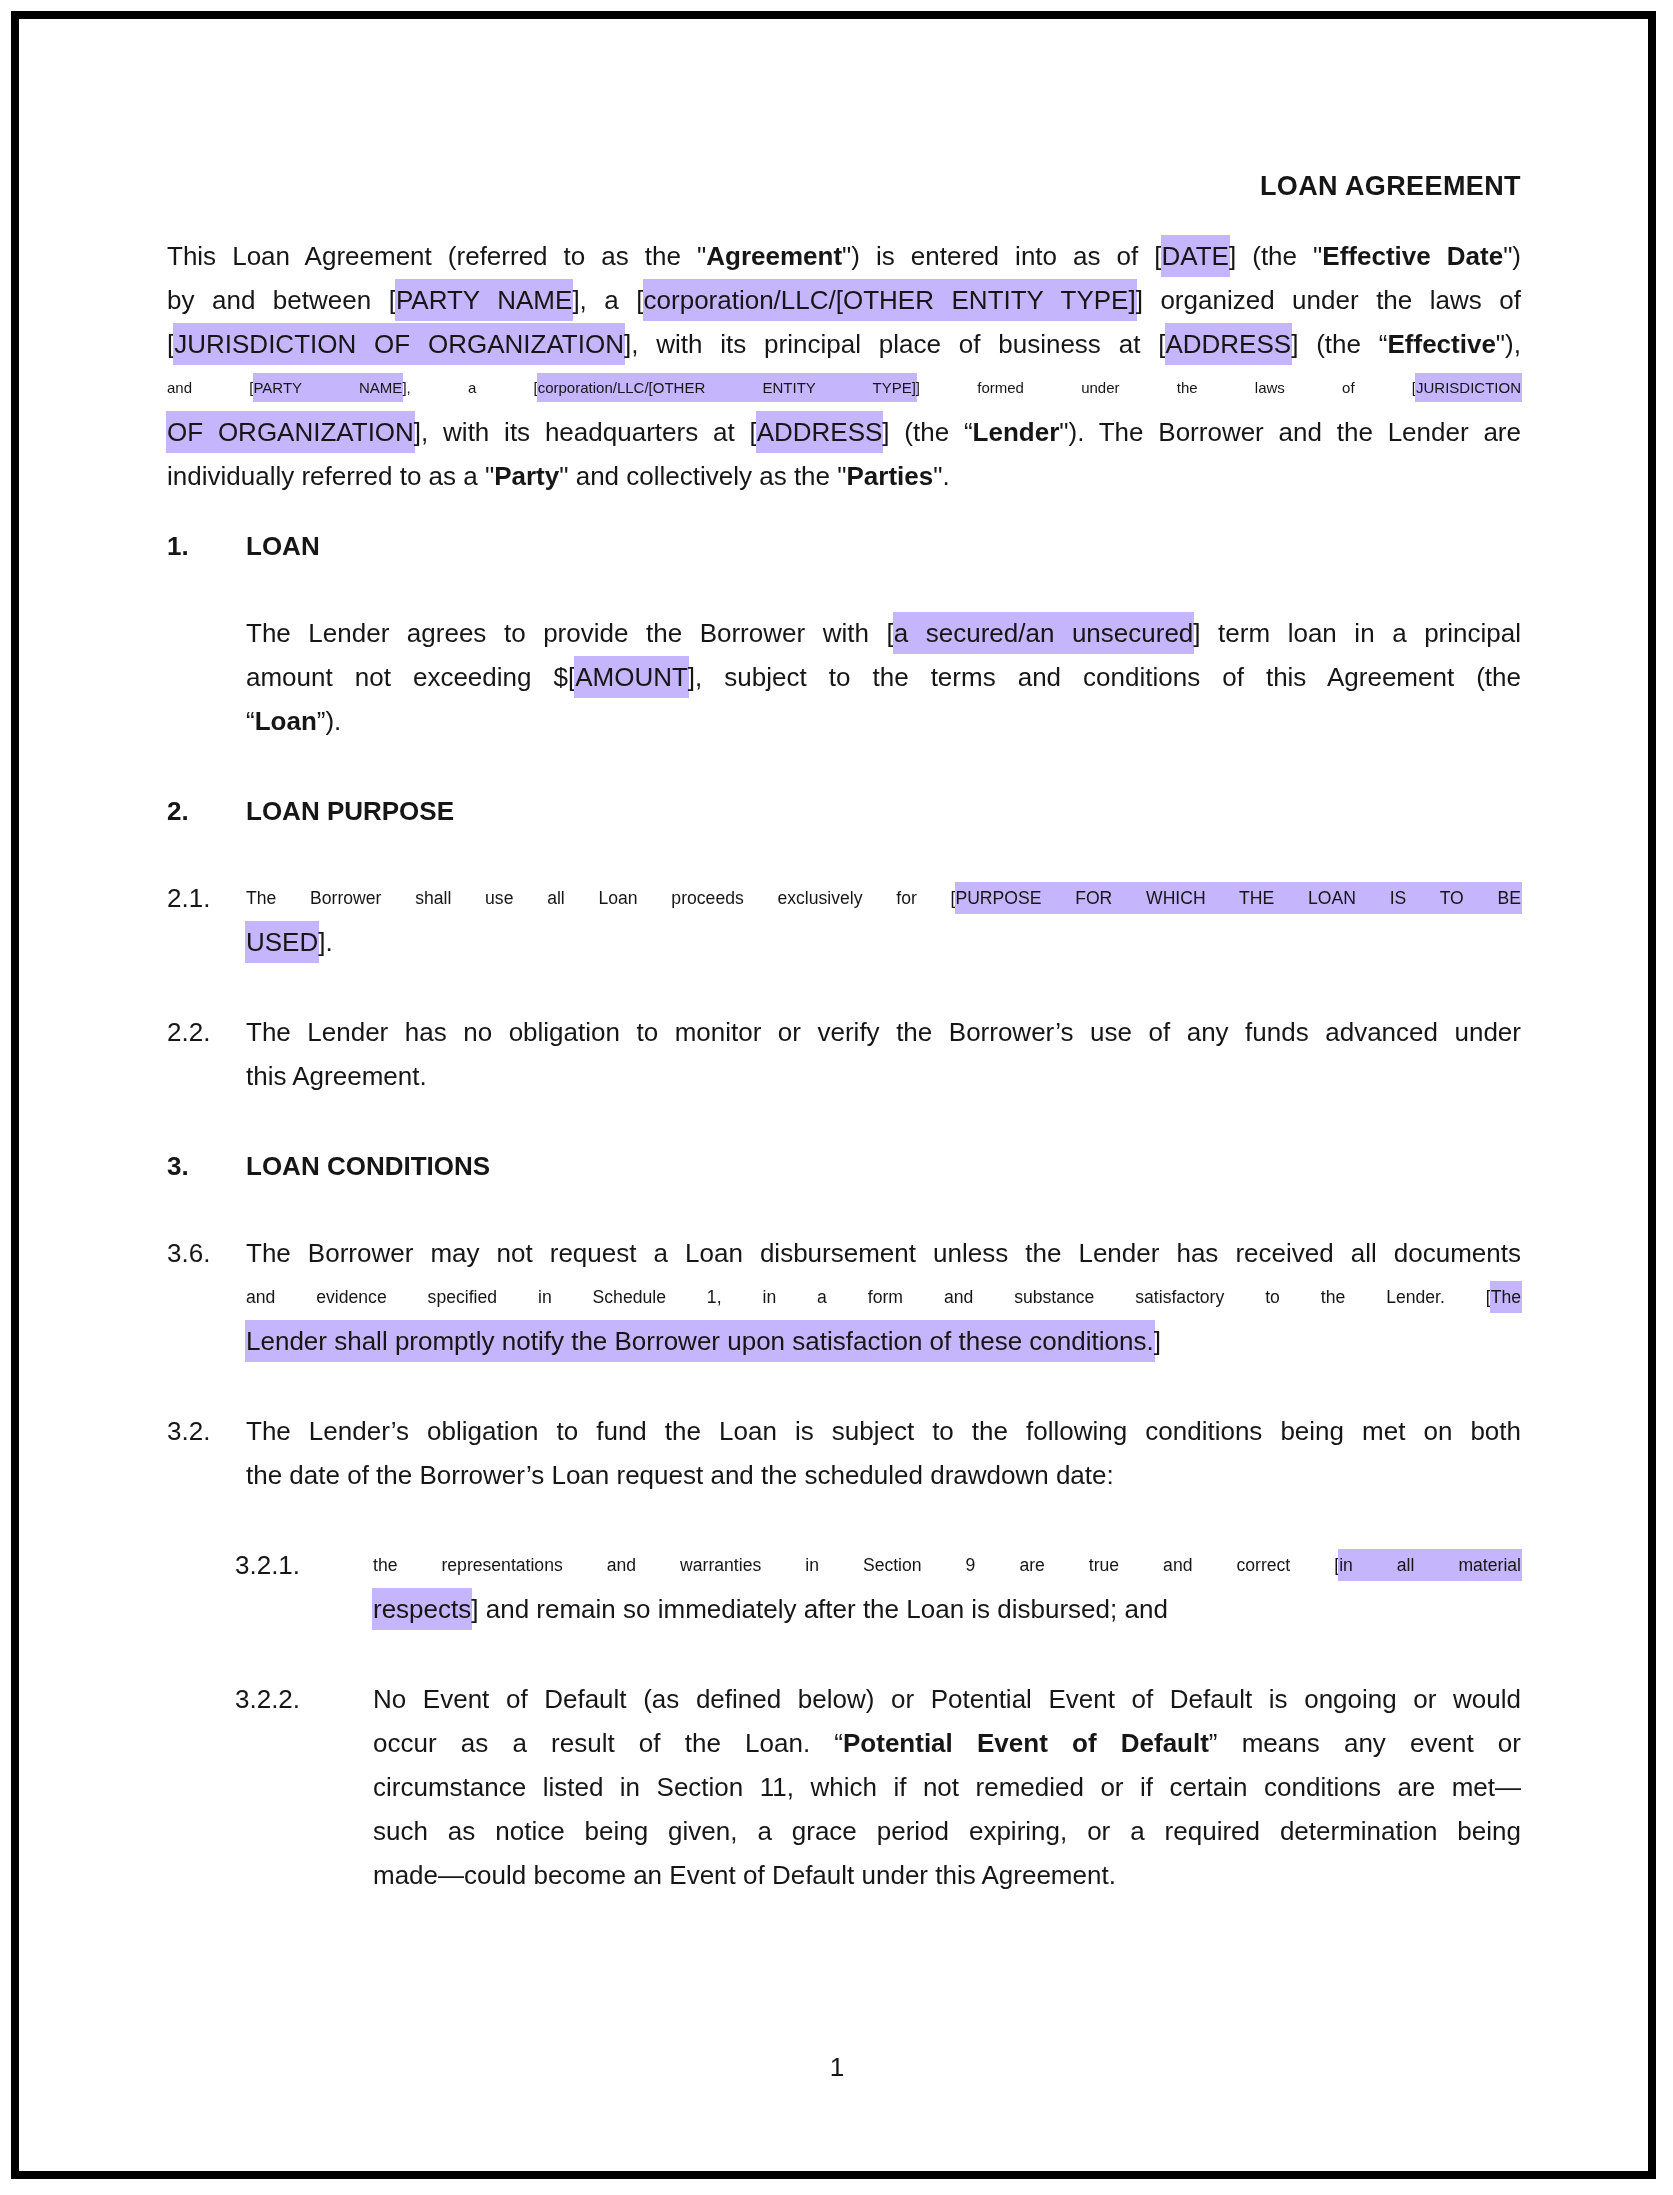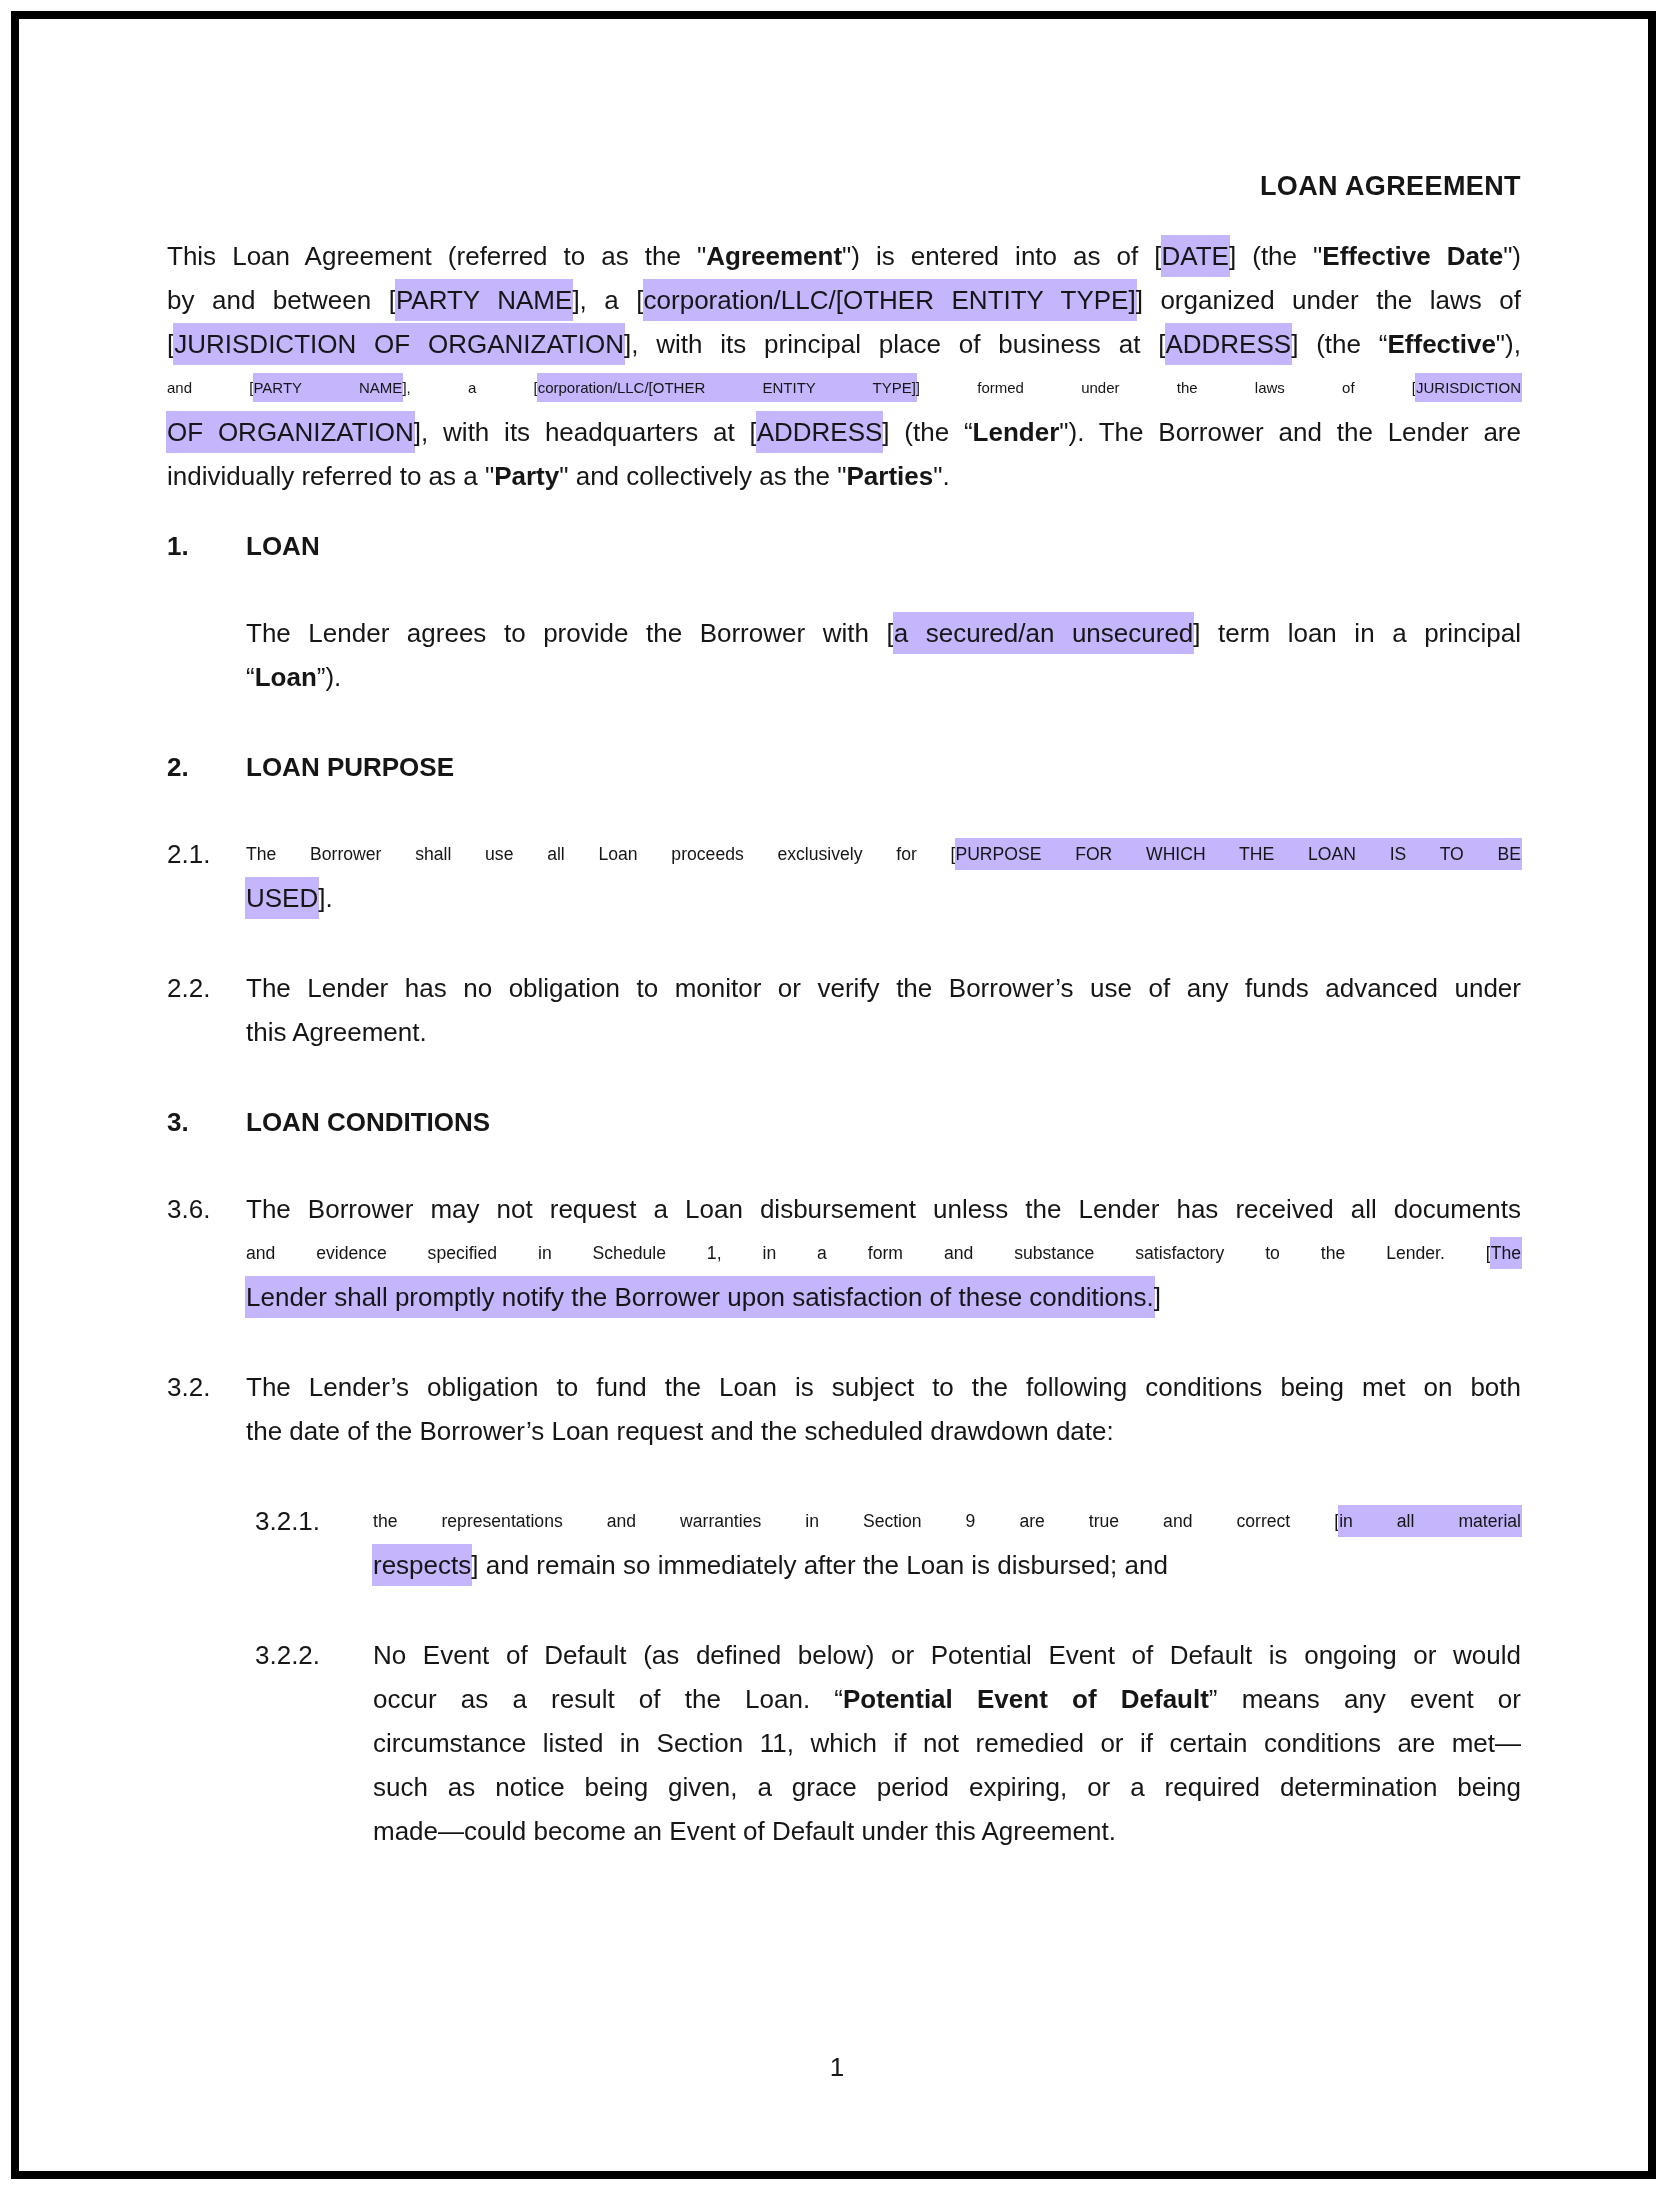--- a/index.html
+++ b/index.html
@@ -47,21 +47,21 @@
   .blk-heading { margin-bottom: 43px; font-weight: bold; }
   .indent-none { margin-bottom: 26px; }
   .pad-level1 { padding-left: 79px; }
   .pad-level3 { padding-left: 206px; }
   .num {
     position: absolute;
     left: 0;
     top: 0;
     line-height: 44px;
   }
-  .num.lvl3 { left: 88px; }
+  .num.lvl3 { left: 68px; }
   .line {
     text-align: justify;
     text-align-last: justify;
     line-height: 44px;
   }
   .line.last {
     text-align: justify;
     text-align-last: left;
   }
   .b { font-weight: bold; }
@@ -93,20 +93,21 @@
         <div class="line" style=""><span>This Loan Agreement (referred to as the "</span><span class="b">Agreement</span><span>") is entered into as of [</span><mark class="hl">DATE</mark><span>] (the "</span><span class="b">Effective Date</span><span>")</span></div>
         <div class="line" style=""><span>by and between [</span><mark class="hl">PARTY NAME</mark><span>], a [</span><mark class="hl">corporation/LLC/[OTHER ENTITY TYPE]</mark><span>] organized under the laws of</span></div>
         <div class="line" style=""><span>[</span><mark class="hl">JURISDICTION OF ORGANIZATION</mark><span>], with its principal place of business at [</span><mark class="hl">ADDRESS</mark><span>] (the “</span><span class="b">Effective</span><span>"),</span></div>
         <div class="line" style="font-size: 15px;"><span>and [</span><mark class="hl">PARTY NAME</mark><span>], a [</span><mark class="hl">corporation/LLC/[OTHER ENTITY TYPE]</mark><span>] formed under the laws of [</span><mark class="hl">JURISDICTION</mark></div>
         <div class="line" style=""><mark class="hl">OF ORGANIZATION</mark><span>], with its headquarters at [</span><mark class="hl">ADDRESS</mark><span>] (the “</span><span class="b">Lender</span><span>"). The Borrower and the Lender are</span></div>
         <div class="line last" style=""><span>individually referred to as a "</span><span class="b">Party</span><span>" and collectively as the "</span><span class="b">Parties</span><span>".</span></div>
       </div>
       <div class="blk blk-heading pad-level1"><span class="num">1.</span><span>LOAN</span></div>
       <div class="blk blk-para pad-level1">
         <div class="line" style=""><span>The Lender agrees to provide the Borrower with [</span><mark class="hl">a secured/an unsecured</mark><span>] term loan in a principal</span></div>
+        <div class="line" style=""><span>amount not exceeding $[</span><mark class="hl">AMOUNT</mark><span>], subject to the terms and conditions of this Agreement (the</span></div>
         <div class="line last" style=""><span>“</span><span class="b">Loan</span><span>”).</span></div>
       </div>
       <div class="blk blk-heading pad-level1"><span class="num">2.</span><span>LOAN PURPOSE</span></div>
       <div class="blk blk-para pad-level1">
         <span class="num">2.1.</span>
         <div class="line" style="font-size: 17.6px;"><span>The Borrower shall use all Loan proceeds exclusively for [</span><mark class="hl">PURPOSE FOR WHICH THE LOAN IS TO BE</mark></div>
         <div class="line last" style=""><mark class="hl">USED</mark><span>].</span></div>
       </div>
       <div class="blk blk-para pad-level1">
         <span class="num">2.2.</span>

